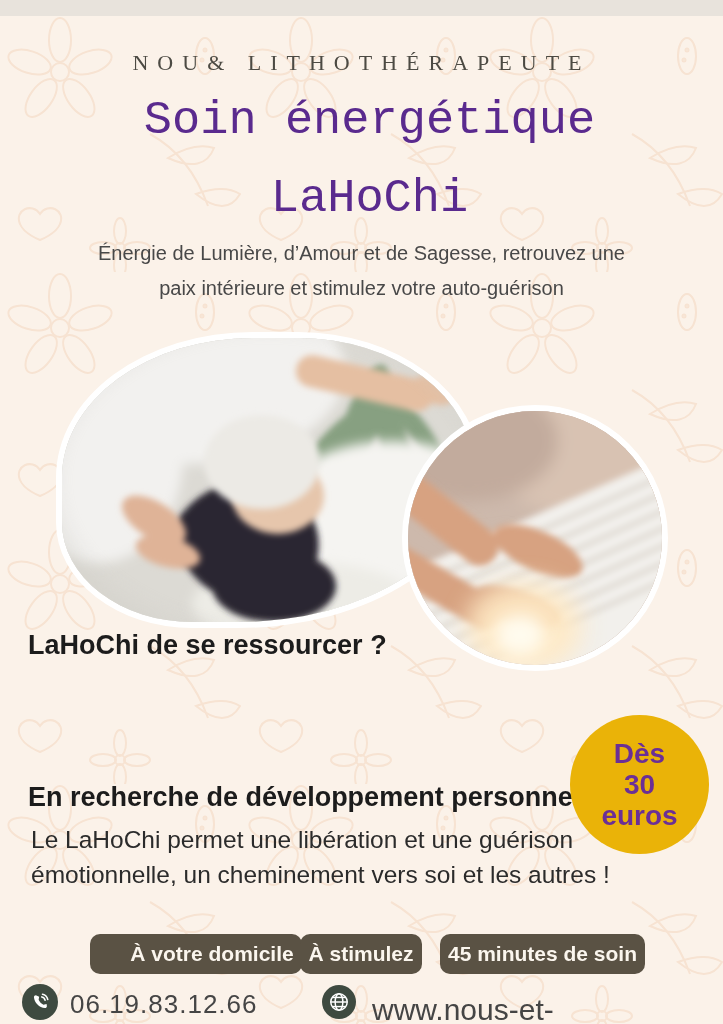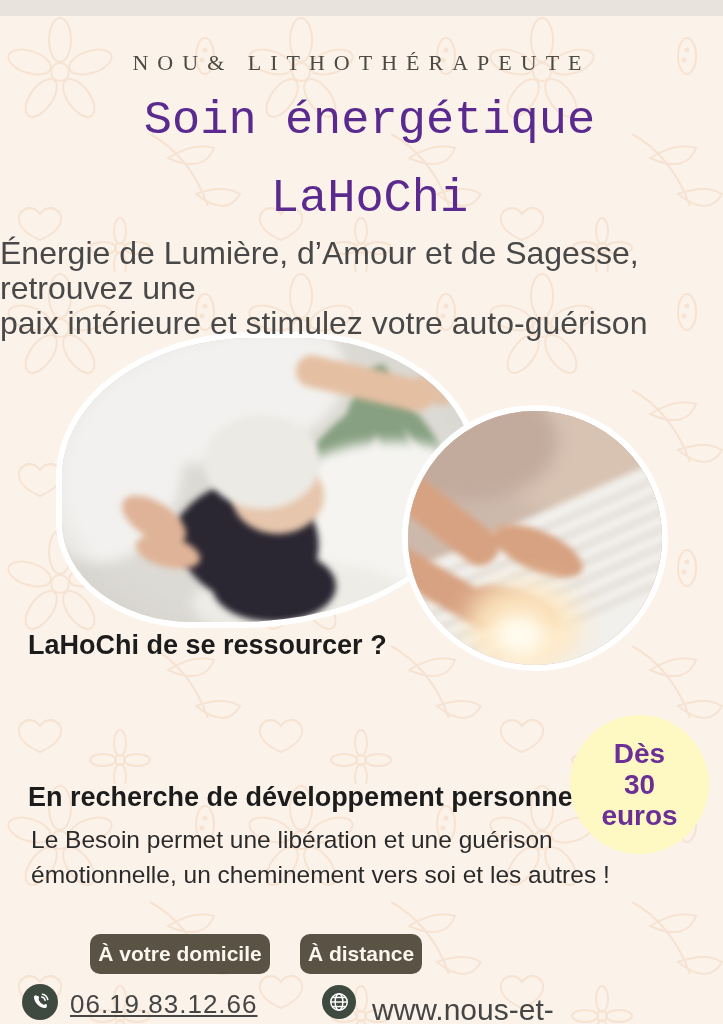--- a/index.html
+++ b/index.html
@@ -13,22 +13,22 @@
     position:absolute;top:34px;left:0;width:100%;text-align:center;
     font-family:"Liberation Serif",serif;font-size:22px;letter-spacing:9px;
     color:#4C4A43;z-index:3;
   }
   .title{
     position:absolute;top:66px;left:8px;width:100%;text-align:center;
     font-family:Liberation Mono, monospace;font-size:47px;line-height:78px;
     color:#5A2A8E;z-index:3;
   }
   .subtitle{
-    position:absolute;top:220px;left:0;width:100%;
-    font-size:32px;line-height:35px;color:#484848;white-space:pre-line;z-index:3;
+    position:absolute;top:220px;left:0;width:100%;text-align:center;
+    font-size:20px;line-height:35px;color:#484848;white-space:pre-line;z-index:3;
   }
   .photo-blob{
     position:absolute;left:56px;top:316px;width:424px;height:296px;
     border:6px solid #FFFFFF;box-sizing:border-box;
     border-radius:52% 48% 64% 36% / 55% 52% 60% 40%;
     overflow:hidden;z-index:1;background:#DDDCD6;
   }
   .photo-circle{
     position:absolute;left:402px;top:389px;width:266px;height:266px;
     border:6px solid #FFFFFF;box-sizing:border-box;border-radius:50%;
@@ -36,41 +36,41 @@
   }
   .photo-blob svg,.photo-circle svg{display:block;width:100%;height:100%;}
   .heading{position:absolute;left:28px;font-size:27px;font-weight:bold;color:#1C1C1C;z-index:3;}
   .heading-1{top:614px;}
   .heading-2{top:766px;}
   .para{position:absolute;left:28px;font-size:24.5px;line-height:35px;color:#2B2B2B;white-space:pre-line;z-index:3;}
   .para-1{top:660px;}
   .para-2{top:806px;left:31px;}
   .price-badge{
     position:absolute;left:570px;top:699px;width:139px;height:139px;border-radius:50%;
-    background:#fef9c3;display:flex;align-items:center;justify-content:center;
+    background:#eab308;display:flex;align-items:center;justify-content:center;
     text-align:center;z-index:3;
   }
   .price-text{color:#6B2F96;font-weight:bold;font-size:28px;line-height:31px;}
   .pill{
     position:absolute;top:918px;height:40px;background:#5A5244;border-radius:10px;
     color:#FBF6EE;font-weight:bold;font-size:21px;
     display:flex;align-items:center;justify-content:center;z-index:3;cursor:pointer;
   }
-  .pill-1{left:90px;width:180px;}
+  .pill-1{left:90px;width:180px;padding-left:32px;}
   .pill-2{left:300px;width:122px;}
   .pill-3{left:440px;width:205px;}
   .contact-icon{
     position:absolute;width:36px;height:36px;border-radius:50%;background:#3E4A40;
     display:flex;align-items:center;justify-content:center;z-index:3;
   }
   .phone-icon{left:22px;top:968px;}
   .globe-icon{left:322px;top:969px;width:34px;height:34px;}
   .phone-number{
     position:absolute;left:70px;top:973px;font-size:26px;color:#454545;
-    letter-spacing:1px;z-index:3;cursor:pointer;text-decoration:underline;
+    letter-spacing:1px;z-index:3;cursor:pointer;
   }
   .website{
     position:absolute;left:372px;top:977px;font-size:30px;color:#454545;z-index:3;cursor:pointer;
   }
 </style>
 </head>
 <body>
 
 <div class="page">
 
@@ -214,33 +214,34 @@
       </g>
 
       <ellipse cx="116" cy="216" rx="58" ry="46" fill="#FFE9C4" filter="url(#c12)" opacity="0.9"></ellipse>
       <ellipse cx="112" cy="224" rx="24" ry="20" fill="#FFFBEE" filter="url(#c8)"></ellipse>
     </svg>
   </div>
 
   <div class="heading heading-1">LaHoChi de se ressourcer ?</div>
 
   <div class="heading heading-2">En recherche de développement personnel ?</div>
-  <div class="para para-2">Le Besoin permet une libération et une guérison
+  <div class="para para-2">Le LaHoChi permet une libération et une guérison
 émotionnelle, un cheminement vers soi et les autres !</div>
 
   <div class="price-badge">
     <div class="price-text">
       <div>Dès</div>
       <div>30</div>
       <div>euros</div>
     </div>
   </div>
 
   <div class="pill pill-1">À votre domicile</div>
-  <div class="pill pill-2">À distance</div>
+  <div class="pill pill-2">À stimulez</div>
+  <div class="pill pill-3">45 minutes de soin</div>
 
   <div class="contact-icon phone-icon">
     <svg width="22" height="22" viewBox="0 0 24 24" aria-hidden="true">
       <path d="M7.5 4.5 C6.4 4.5 5.3 5.5 5.4 6.7 c0.5 6 5.9 11.4 11.9 11.9 c1.2 0.1 2.2-1 2.2-2.1 l-0.3-2.2 -3.4 0.6 c-2.4-1.1-4.2-2.9-5.3-5.3 l0.6-3.4 z" fill="#FFFFFF"></path>
       <path d="M14 6.5 a4.5 4.5 0 0 1 3.5 3.5 M14.8 3.6 a7.5 7.5 0 0 1 5.6 5.6" stroke="#FFFFFF" stroke-width="1.8" fill="none" stroke-linecap="round"></path>
     </svg>
   </div>
   <div class="phone-number">06.19.83.12.66</div>
 
   <div class="contact-icon globe-icon">

